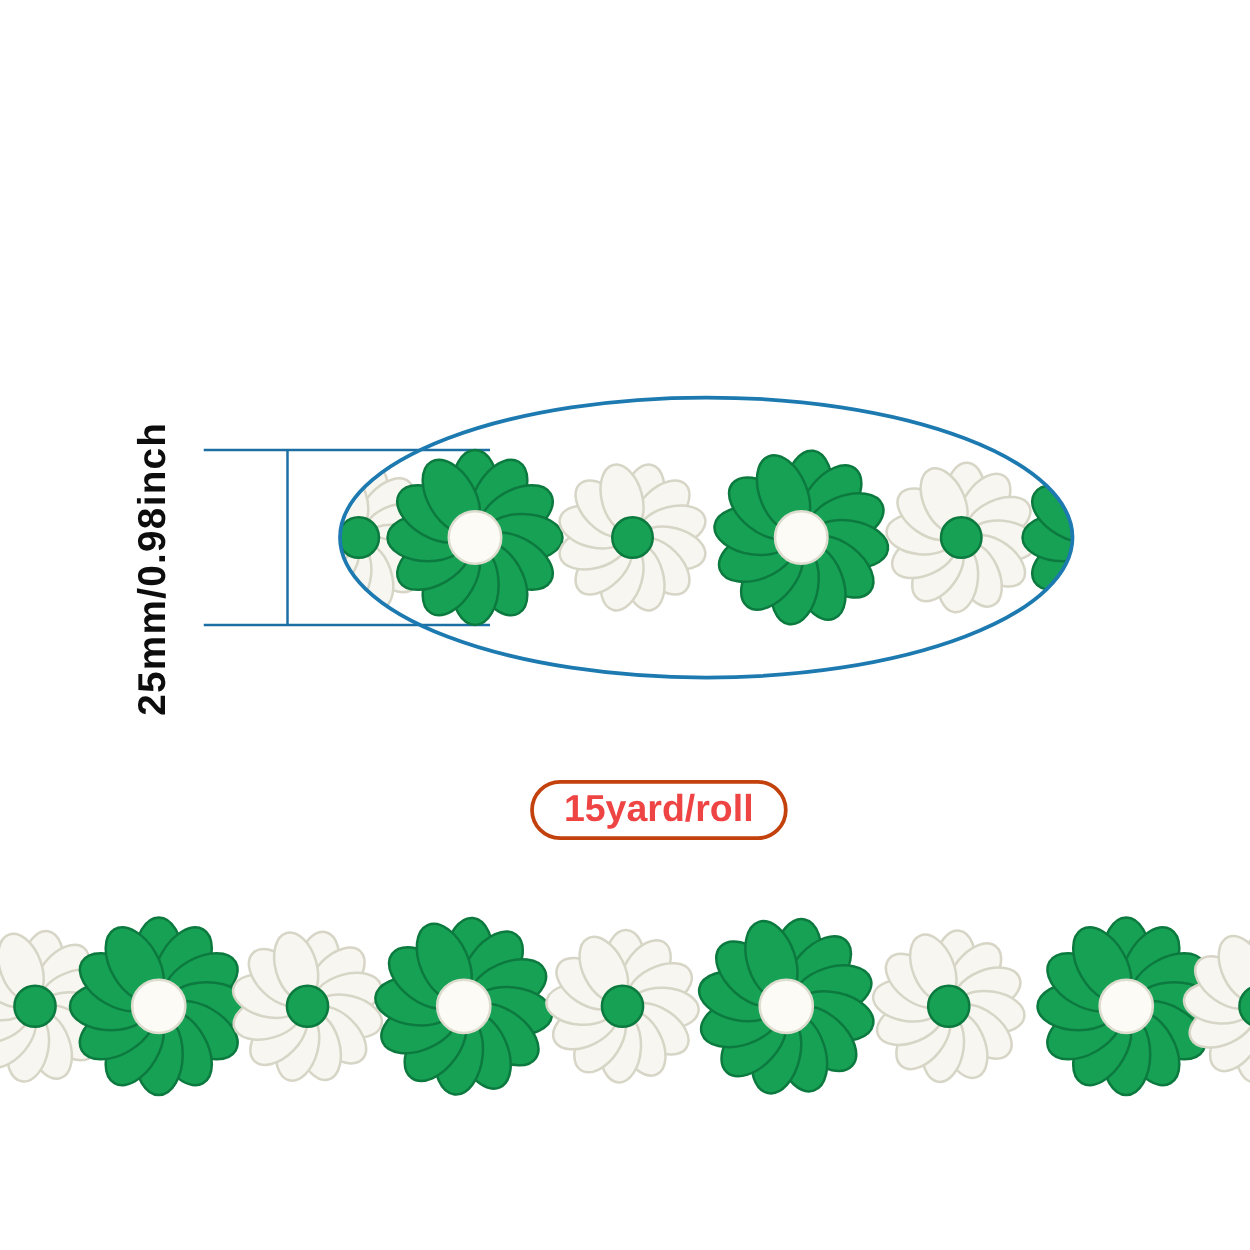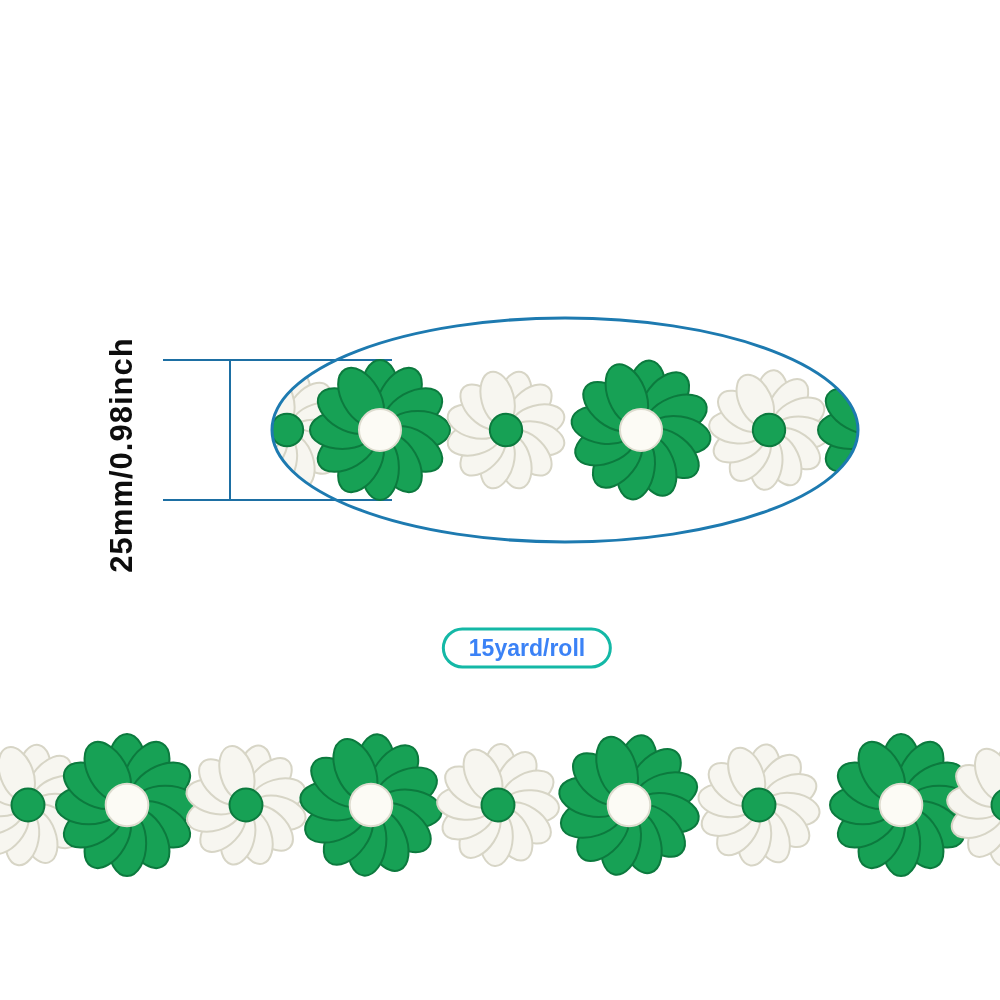--- a/index.html
+++ b/index.html
@@ -10,22 +10,22 @@
   .scene{position:absolute;left:0;top:0;width:1000px;height:1000px;}
   .size-label{
     position:absolute;left:122px;top:455px;
     transform:translate(-50%,-50%) rotate(-90deg);
     white-space:nowrap;font-size:31px;font-weight:bold;color:#0d0d0d;
     letter-spacing:1px;
   }
   .length-badge{
     position:absolute;left:527px;top:648px;
     transform:translate(-50%,-50%);
-    background:#ffffff;border:3px solid #14b8a6;border-radius:26px;
-    padding:4px 24px;font-size:23px;font-weight:bold;color:#3b82f6;
+    background:#ffffff;border:3px solid #c2410c;border-radius:26px;
+    padding:4px 24px;font-size:30px;font-weight:bold;color:#ef4444;
     white-space:nowrap;
   }
 </style>
 </head>
 <body>
 
 <div class="canvas">
   <svg class="scene" id="scene" viewBox="0 0 1000 1000" xmlns="http://www.w3.org/2000/svg">
       <defs>
         <clipPath id="zoomClip">

